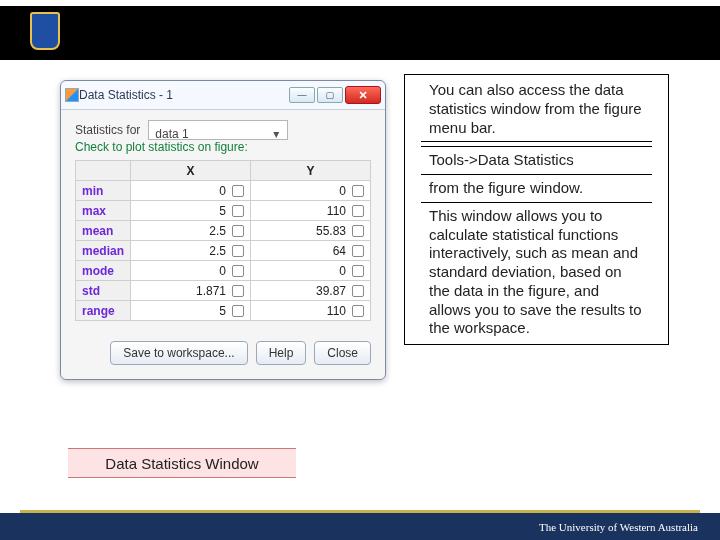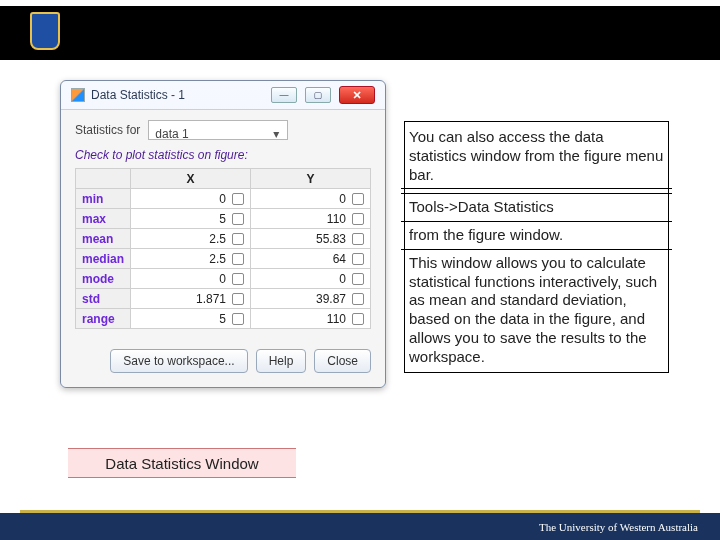--- a/index.html
+++ b/index.html
@@ -6,46 +6,46 @@
   body { width: 720px; height: 540px; background: #fff; font-family: "Segoe UI", Arial, sans-serif; font-size: 12px; color: #222; position: relative; overflow: hidden; }
 
   .header-band { height: 60px; background: #000; position: relative; border-top: 6px solid #fff; }
   .crest { position: absolute; left: 30px; top: 6px; width: 30px; height: 38px; background: #1e4fa3; border: 2px solid #e7c14b; border-radius: 3px 3px 8px 8px; }
   .uni-text { position: absolute; left: 72px; top: 10px; color: #fff; font-family: Georgia, 'Times New Roman', serif; font-size: 13px; line-height: 16px; letter-spacing: 0.3px; font-variant: small-caps; }
 
   .slide { position: relative; height: 450px; }
 
   
   .win { position: absolute; left: 60px; top: 20px; width: 326px; background: linear-gradient(#f6f9ff,#e8eef8); border: 1px solid #7a8aa5; border-radius: 6px; box-shadow: 0 2px 6px rgba(0,0,0,.25); }
-  .titlebar { height: 28px; display: flex; align-items: center; padding: 0 10px; gap: 6px; }
+  .titlebar { height: 28px; display: flex; align-items: center; padding: 0 4px; }
   .app-icon { width: 14px; height: 14px; background: linear-gradient(135deg,#ff9a3c 45%,#1e90ff 55%); border: 1px solid #9aa; }
   .ttl { flex: 1; font-size: 12px; color: #2b3a55; }
   .wbtn { width: 26px; height: 16px; border: 1px solid #8aa; border-radius: 2px; background: linear-gradient(#fafeff,#d9e8f5); display: inline-flex; align-items: center; justify-content: center; font-size: 9px; color: #446; margin-left: 2px; }
   .wbtn.close { width: 36px; height: 18px; background: linear-gradient(#ff6a5a,#d22a1e); color: #fff; border-color: #a12; font-weight: bold; font-size: 11px; border-radius: 3px; }
 
   .win-body { background: #f5f5f5; border-top: 1px solid #c8d0dd; padding: 10px 14px 14px; border-radius: 0 0 6px 6px; }
   .row1 { display: flex; align-items: center; gap: 8px; color: #444; }
   .select { flex: 0 0 140px; height: 20px; border: 1px solid #b6b6b6; background: #fff; display: flex; align-items: center; justify-content: space-between; padding: 8px 4px 0 6px; font-size: 12px; }
   .select .chev { width: 14px; text-align: center; color: #555; }
-  .sub { margin-top: 8px; color: #4c1d95; font-style: italic; }
+  .sub { margin-top: 0; color: #15803d; }
 
   .tbl { margin-top: 6px; width: 100%; border-collapse: collapse; background: #fff; border: 1px solid #bcbcbc; font-size: 12px; }
   .tbl th, .tbl td { border: 1px solid #cfcfcf; padding: 2px 6px; height: 20px; }
   .tbl th { background: #f0f0f0; font-weight: 600; }
   .tbl th.corner { width: 54px; background: #f0f0f0; }
   .tbl td.stat { background: #f0f0f0; color: #6d28d9; width: 54px; font-weight: bold; }
   .cell { display: flex; align-items: center; justify-content: flex-end; gap: 6px; }
   .chk { width: 12px; height: 12px; border: 1px solid #8a8a8a; background: #fff; border-radius: 2px; flex: 0 0 12px; }
 
   .btnrow { display: flex; gap: 8px; justify-content: flex-end; margin-top: 20px; }
   .btn { height: 24px; padding: 0 12px; border: 1px solid #9aa8bb; border-radius: 4px; background: linear-gradient(#ffffff,#e6ecf4); font-size: 12px; color: #333; display: inline-flex; align-items: center; }
 
   .caption { position: absolute; left: 68px; top: 388px; width: 228px; height: 30px; background: #fde3e3; border: 1px solid #e07; border-color: #c77 transparent #c77 transparent; border-left:0; border-right:0; display:flex; align-items:center; justify-content:center; font-family: Arial, sans-serif; font-size: 15px; }
 
-  .textbox { position: absolute; left: 404px; top: 14px; width: 265px; border: 1px solid #000; padding: 6px 4px; font-family: Arial, sans-serif; font-size: 15px; line-height: 1.25; margin-top: 47px; }
+  .textbox { position: absolute; left: 404px; top: 14px; width: 265px; border: 1px solid #000; padding: 6px 24px; font-family: Arial, sans-serif; font-size: 15px; line-height: 1.25; }
   .textbox p { margin: 0; }
   .textbox hr { border: 0; border-top: 1px solid #000; margin: 4px -8px; }
 
   .footer-band { position: absolute; left: 0; right: 0; bottom: 0; height: 30px; }
   .foot-line { height: 3px; background: #c9b24a; margin: 0 20px; }
   .foot-bar { height: 27px; background: #19335e; color: #fff; font-family: Georgia, serif; font-size: 11px; display: flex; align-items: center; justify-content: flex-end; padding: 0 22px; }
 </style>
 </head>
 <body>
 

